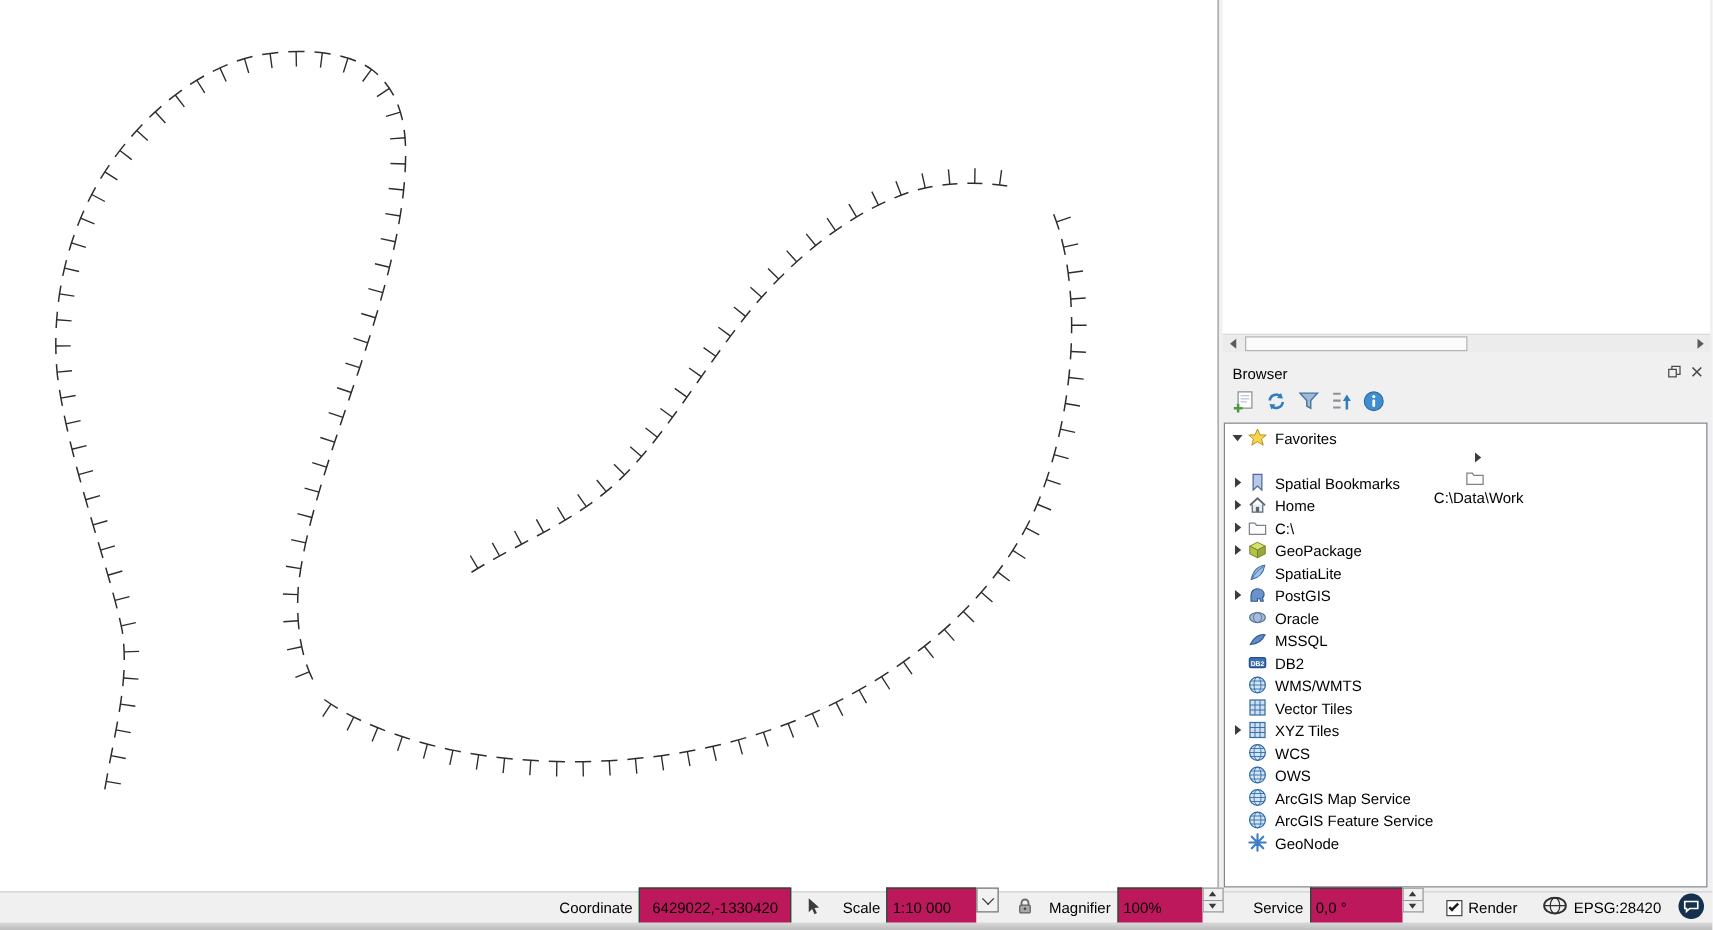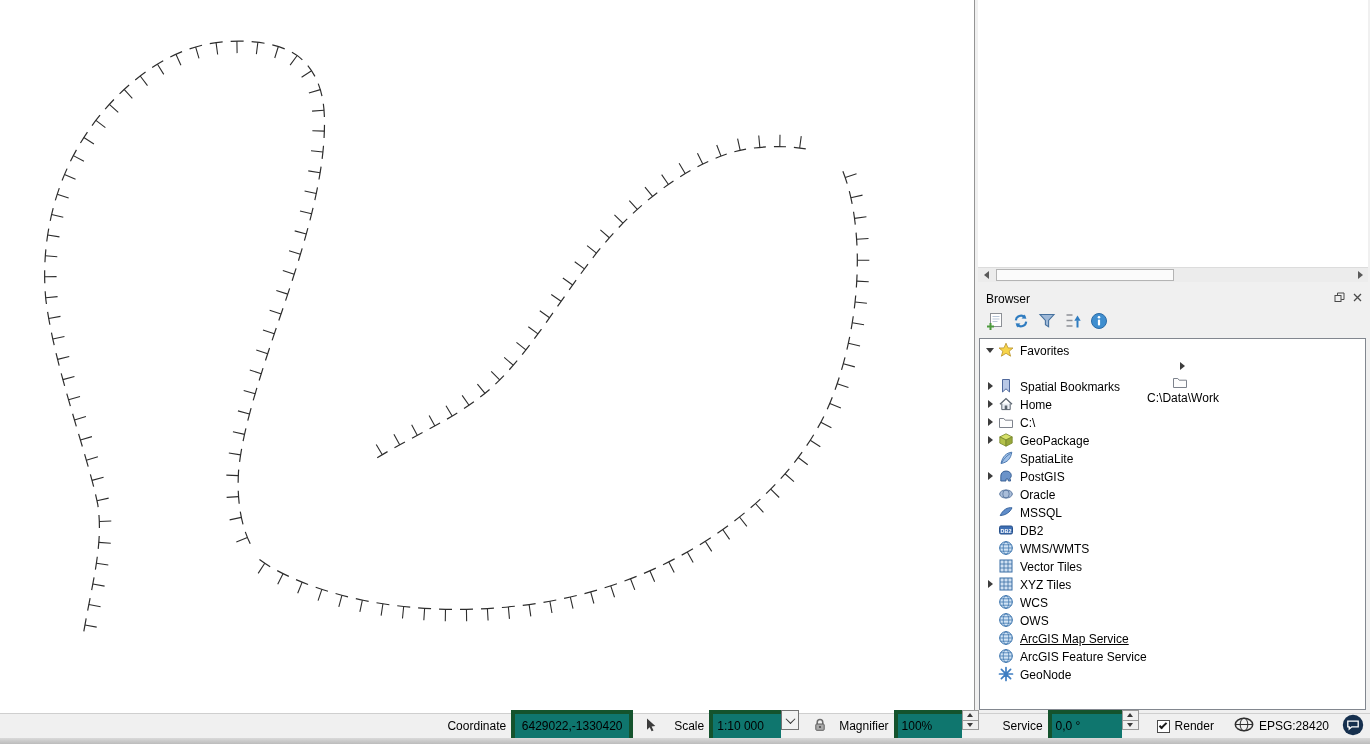--- a/index.html
+++ b/index.html
@@ -70,21 +70,21 @@
   
   #status-bar {
     position:absolute; left:0; top:713px; width:1370px; height:25px;
     background:#f0f0f0; border-top:1px solid #cfcfcf;
     display:flex; align-items:center; justify-content:flex-end; padding-right:6px;
   }
   #bottom-strip { position:absolute; left:0; top:738px; width:1370px; height:6px;
     background:linear-gradient(#d9d9d9,#bcbcbc); }
   .sb-label { white-space:nowrap; }
   .sb-field {
-    height:32px; border:4px solid #14532d; background:#0f766e; font:12px "Liberation Sans", sans-serif;
+    height:32px; border:1px solid #14532d; background:#be185d; font:12px "Liberation Sans", sans-serif;
     padding:0 4px; outline:none;
   }
   .center { text-align:center; }
   #coord-input { width:122px; margin-left:5px; }
   .sb-iconbtn { background:transparent; border:none; padding:0; display:flex; align-items:center; justify-content:center; }
   .combo { display:flex; margin-left:5px; }
   .combo .sb-field { width:72px; border-right:none; }
   .combo-btn { width:18px; height:20px; background:#f2f2f2; border:1px solid #747474; display:flex; align-items:center; justify-content:center; padding:0; }
   .chev-down { width:7px; height:7px; border-right:1.6px solid #333; border-bottom:1.6px solid #333; transform:rotate(45deg) translate(-1px,-1px); }
   .spin { display:flex; margin-left:5px; }
@@ -345,21 +345,21 @@
             <span class="tree-arrow"></span>
             <span class="tree-icon">
               <svg viewBox="0 0 16 16">
                 <circle cx="8" cy="8" r="6.3" fill="#d2e4f5" stroke="#2f6ba8" stroke-width="1"></circle>
                 <ellipse cx="8" cy="8" rx="2.8" ry="6.3" fill="none" stroke="#2f6ba8" stroke-width=".7"></ellipse>
                 <path d="M1.7 8h12.6M2.6 4.8h10.8M2.6 11.2h10.8" stroke="#2f6ba8" stroke-width=".7" fill="none"></path>
               </svg>
             </span>
             <span class="tree-label">OWS</span>
           </div>
-          <div class="tree-row" style="padding-left: 4px; text-decoration: underline;">
+          <div class="tree-row" style="padding-left: 4px;">
             <span class="tree-arrow"></span>
             <span class="tree-icon">
               <svg viewBox="0 0 16 16">
                 <circle cx="8" cy="8" r="6.3" fill="#d2e4f5" stroke="#2f6ba8" stroke-width="1"></circle>
                 <ellipse cx="8" cy="8" rx="2.8" ry="6.3" fill="none" stroke="#2f6ba8" stroke-width=".7"></ellipse>
                 <path d="M1.7 8h12.6M2.6 4.8h10.8M2.6 11.2h10.8" stroke="#2f6ba8" stroke-width=".7" fill="none"></path>
               </svg>
             </span>
             <span class="tree-label">ArcGIS Map Service</span>
           </div>

